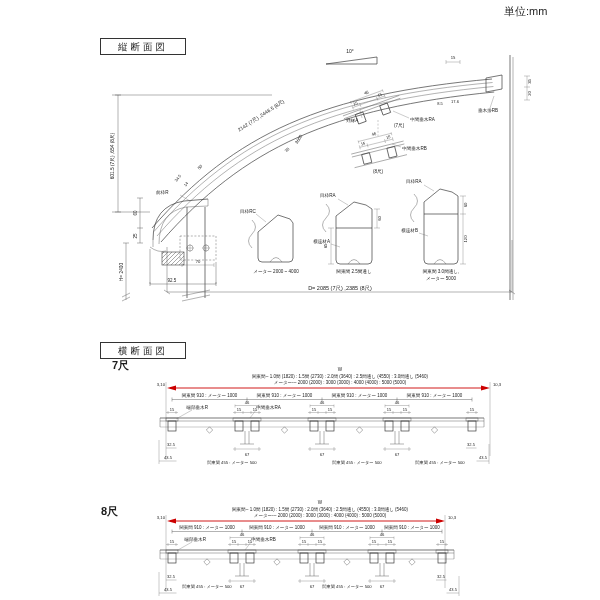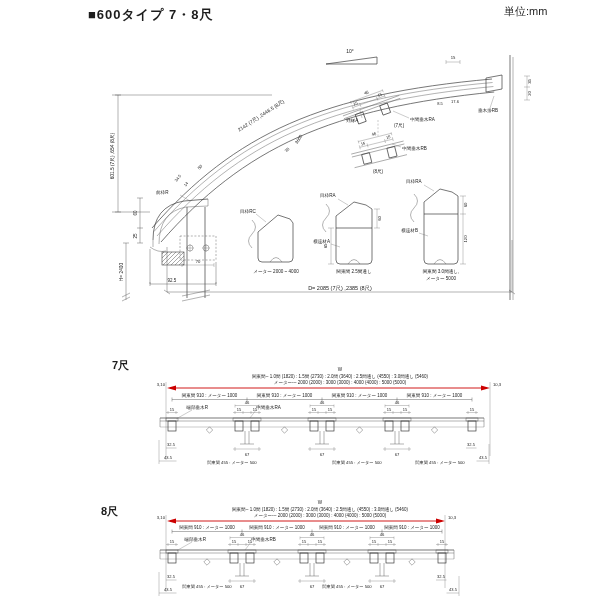--- a/index.html
+++ b/index.html
@@ -24,22 +24,23 @@
   text{font-family:"Liberation Sans",sans-serif;fill:#1d1d1d}
   .t4{font-size:4px}.t42{font-size:4.2px}.t45{font-size:4.5px}
   .t46{font-size:4.6px}.t48{font-size:4.8px}.t5{font-size:5px}.t55{font-size:5.5px}
   .mid{text-anchor:middle}.end{text-anchor:end}
 </style>
 </head>
 <body>
 
 <div class="page">
 
-  <div class="title">■600タイプ 7・8尺</div>
   <div class="unit">単位:mm</div>
+  <div class="secbox b1">縦断面図</div>
+  <div class="secbox b2">横断面図</div>
   <div class="shaku s7">7尺</div>
   <div class="shaku s8">8尺</div>
 
   <svg width="600" height="600" viewBox="0 0 600 600">
     <defs>
       <pattern id="ht" width="4" height="4" patternUnits="userSpaceOnUse">
         <path d="M0,4 L4,0" stroke="#555" stroke-width="0.5"></path>
       </pattern>
       <g id="rpair">
         <rect class="lt" x="-14" y="0" width="28" height="3"></rect>

